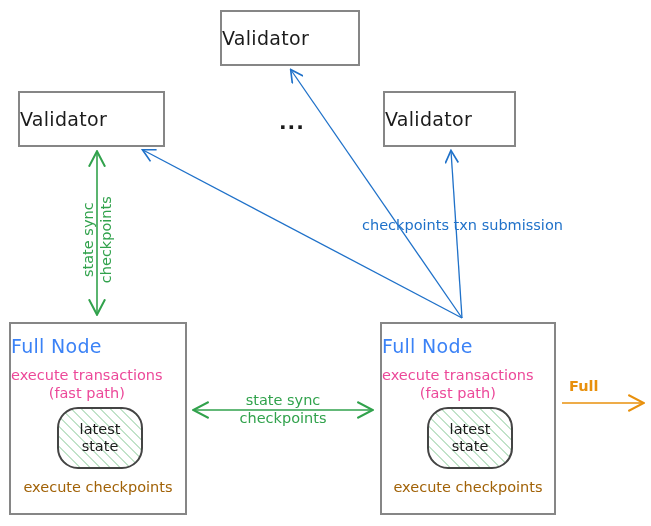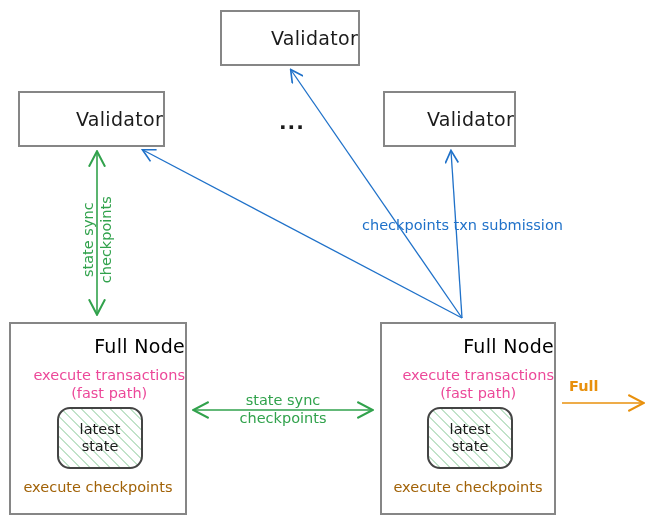--- a/index.html
+++ b/index.html
@@ -18,35 +18,35 @@
     background: #ffffff;
     overflow: hidden;
   }
   .node-box {
     position: absolute;
     box-sizing: border-box;
     border: 2px solid #868686;
     background: #ffffff;
     display: flex;
     flex-direction: column;
-    align-items: flex-end;
+    align-items: flex-start;
   }
   .validator-box {
     justify-content: center;
   }
   .validator-label {
     font-family: "DejaVu Sans", sans-serif;
     font-size: 19px;
     color: #1b1b1b;
     letter-spacing: 0.3px;
   }
   .fullnode-title {
     font-family: "DejaVu Sans", sans-serif;
     font-size: 19px;
-    color: #000000;
+    color: #3b82f6;
     letter-spacing: 0.3px;
     margin-top: 11px;
   }
   .fullnode-exec {
     font-family: "DejaVu Sans", sans-serif;
     font-size: 14.5px;
     color: #ec4899;
     text-align: center;
     line-height: 1.25;
     margin-top: 9px;
@@ -59,21 +59,21 @@
     bottom: 18px;
     left: 0;
     right: 0;
     text-align: center;
   }
   .latest-state {
     position: absolute;
     width: 82px;
     height: 58px;
     border: 2px solid #444444;
-    border-radius: 13px;
+    border-radius: 21px;
     background-color: #ffffff;
     background-image: repeating-linear-gradient(
       45deg,
       rgba(49,162,76,0.30) 0px,
       rgba(49,162,76,0.30) 1.4px,
       rgba(255,255,255,0) 1.4px,
       rgba(255,255,255,0) 7px
     );
     display: flex;
     flex-direction: column;

